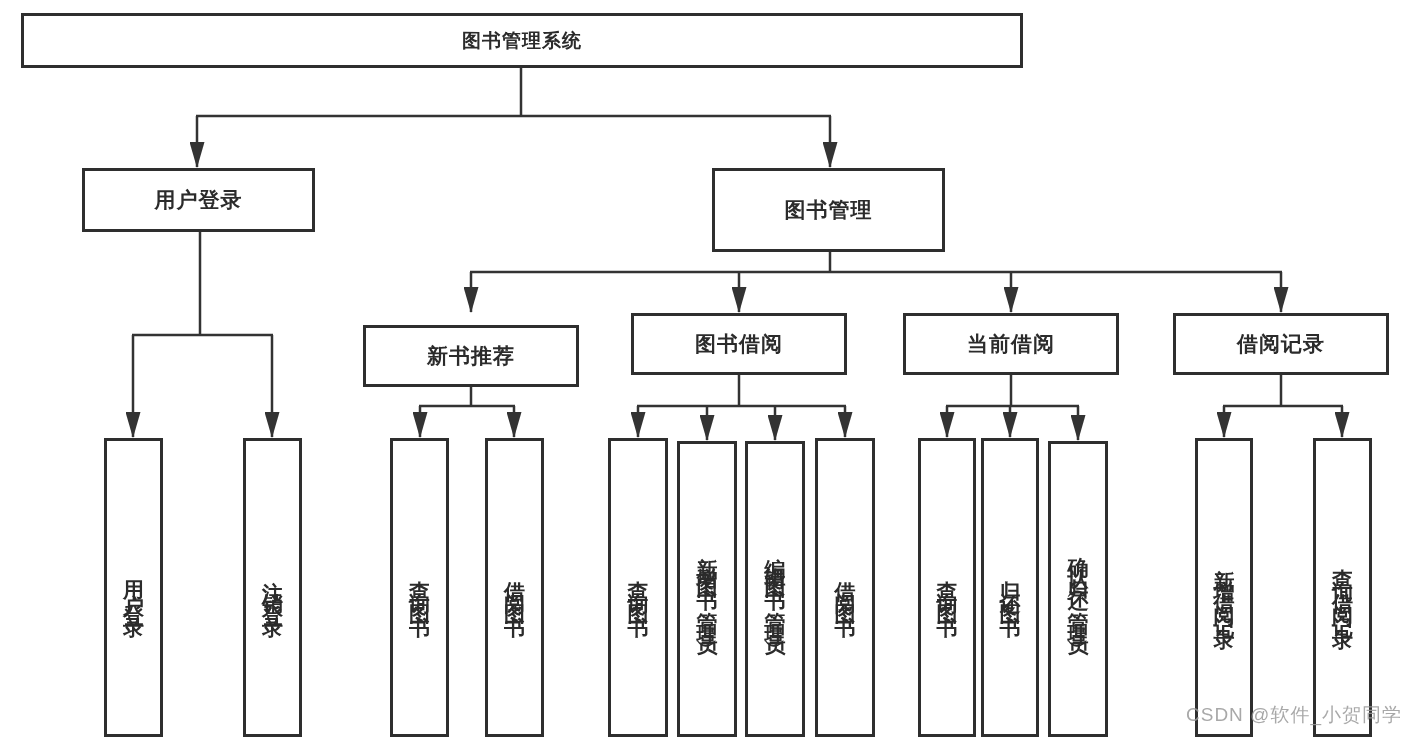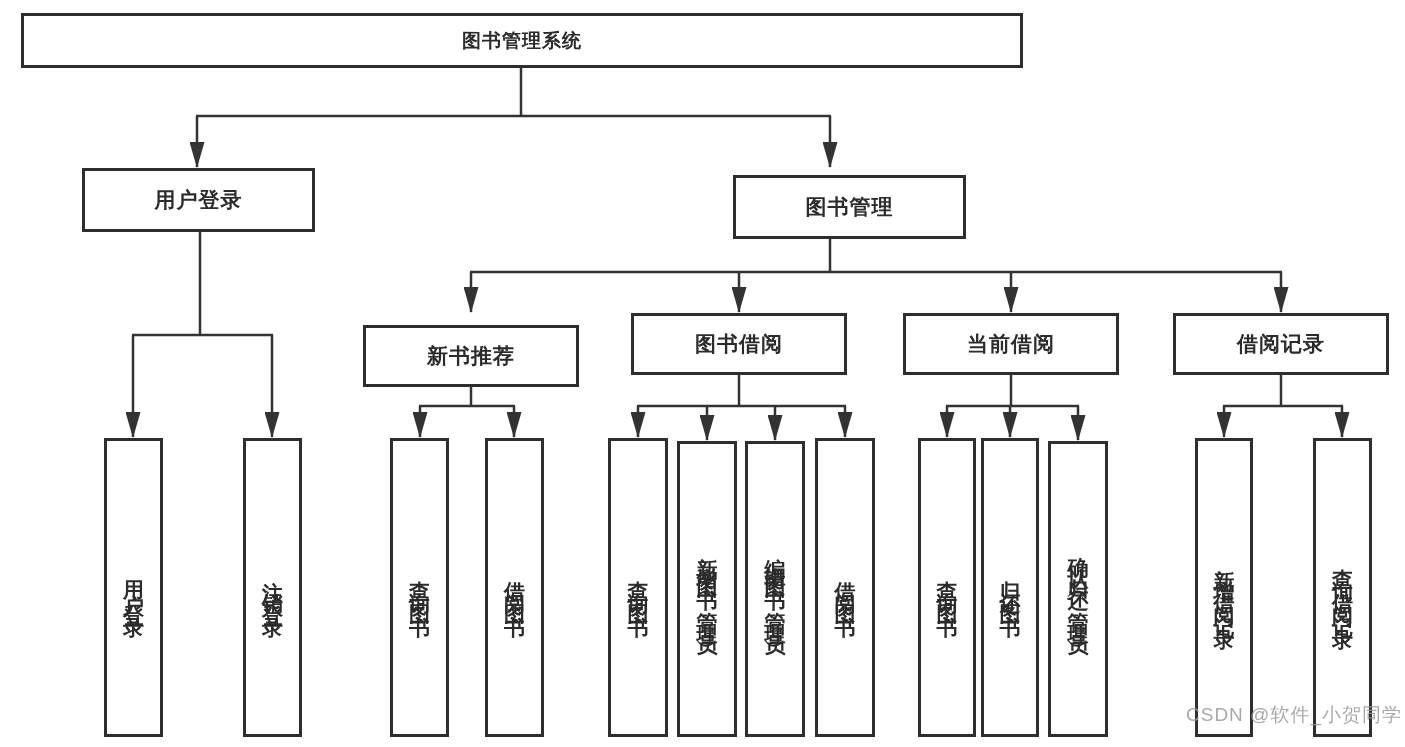--- a/index.html
+++ b/index.html
@@ -97,21 +97,21 @@
       <line x1="1281" y1="375" x2="1281" y2="406"></line>
       <line x1="1223" y1="406" x2="1343" y2="406"></line>
       <line x1="1224" y1="406" x2="1224" y2="437" marker-end="url(#arw)"></line>
       <line x1="1342" y1="406" x2="1342" y2="437" marker-end="url(#arw)"></line>
     </g>
   </svg>
 
   <div class="box root" style="left:21px;top:13px;width:1002px;height:55px;">图书管理系统</div>
 
   <div class="box h2" style="left:82px;top:168px;width:233px;height:64px;">用户登录</div>
-  <div class="box h2" style="left:733px;top:168px;width:233px;height:64px;margin-top:7px;">图书管理</div>
+  <div class="box h2" style="left:712px;top:168px;width:233px;height:84px;">图书管理</div>
 
   <div class="box h2" style="left:363px;top:325px;width:216px;height:62px;">新书推荐</div>
   <div class="box h2" style="left:903px;top:313px;width:216px;height:62px;">当前借阅</div>
   <div class="box h2" style="left:631px;top:313px;width:216px;height:62px;">图书借阅</div>
   <div class="box h2" style="left:1173px;top:313px;width:216px;height:62px;">借阅记录</div>
 
   <div class="box leaf" style="left:104px;top:438px;width:59px;height:299px;">用户登录</div>
   <div class="box leaf" style="left:243px;top:438px;width:59px;height:299px;">注销登录</div>
 
   <div class="box leaf" style="left:390px;top:438px;width:59px;height:299px;">查询图书</div>

